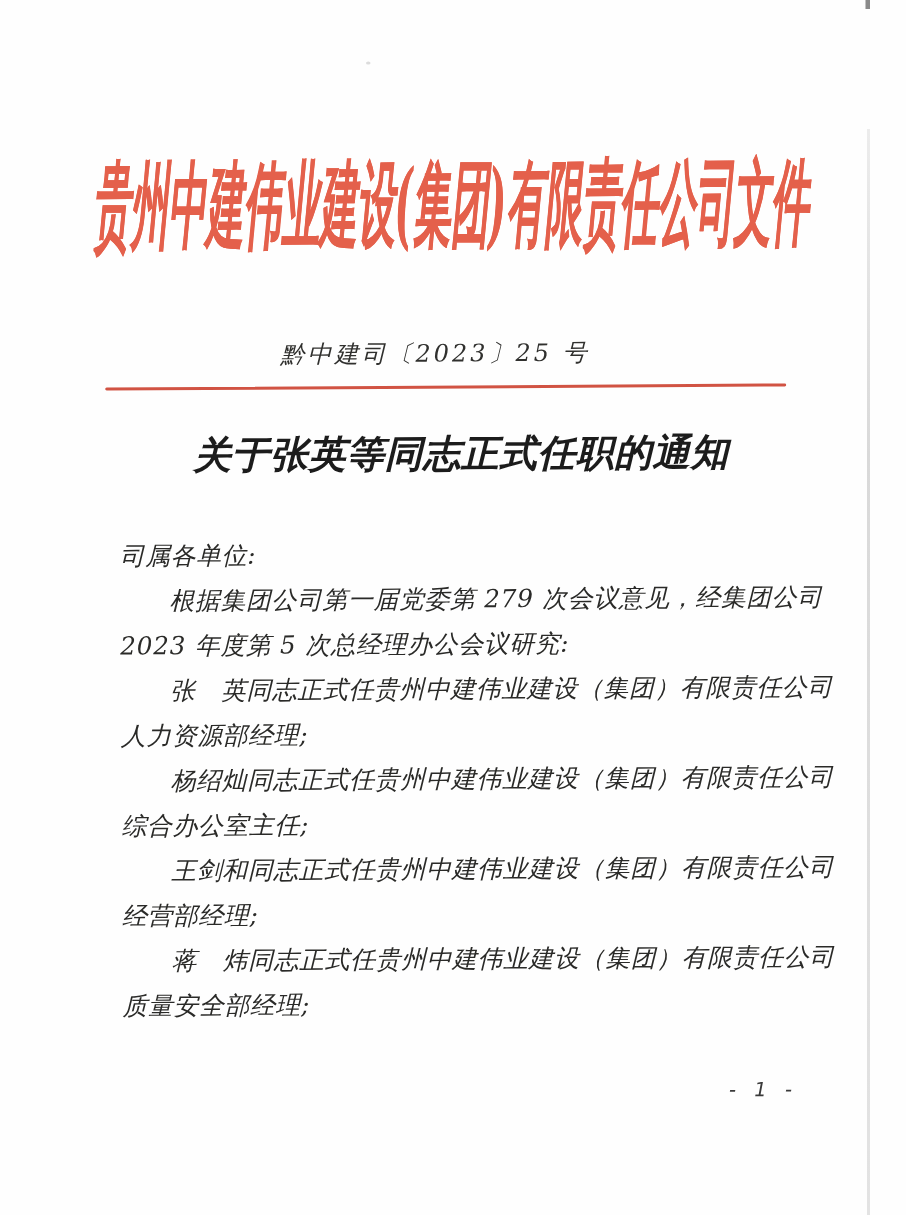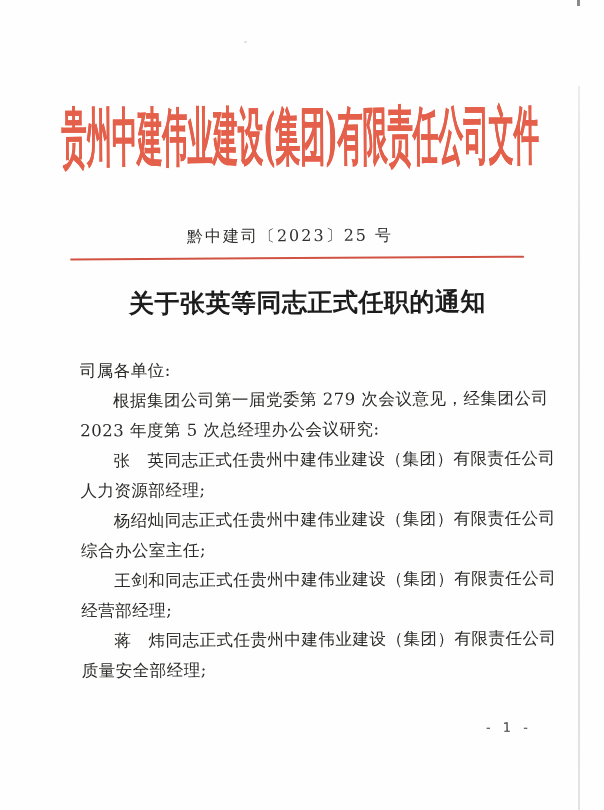--- a/index.html
+++ b/index.html
@@ -8,20 +8,21 @@
     background: #ffffff;
   }
   .page {
     position: relative;
     width: 604px;
     height: 810px;
     background: #fefefe;
     overflow: hidden;
     font-family: "DejaVu Serif", "Liberation Serif", serif;
     color: #262626;
+    font-style: italic;
   }
   .content {
     position: absolute;
     left: 0;
     top: 0;
     width: 604px;
     height: 810px;
     transform: rotate(-0.35deg);
     transform-origin: 300px 400px;
   }

